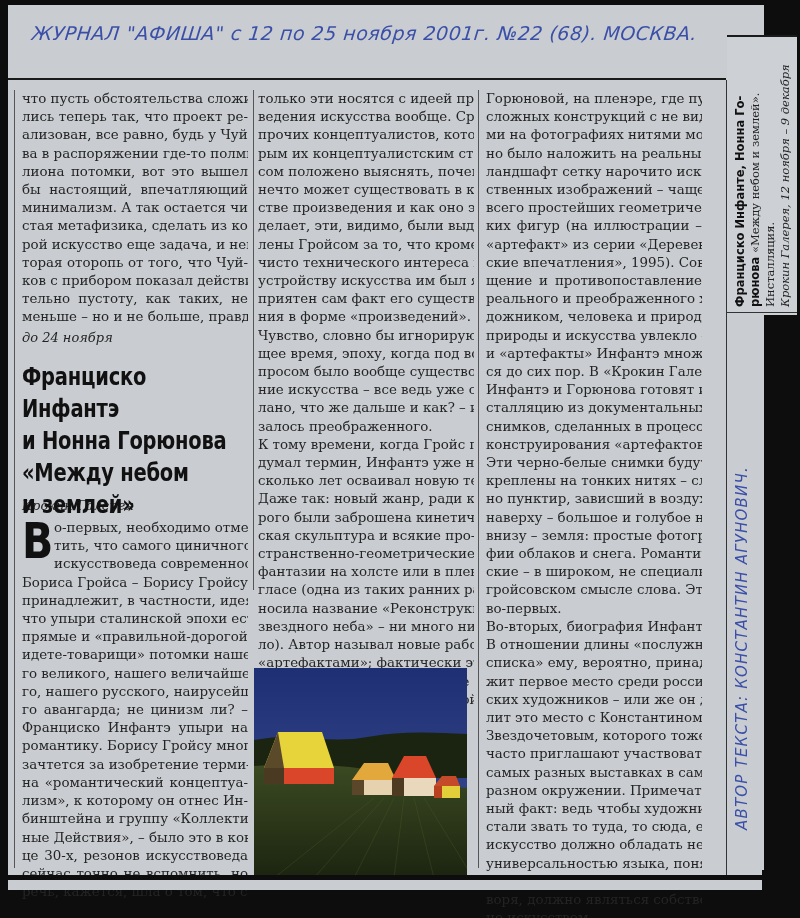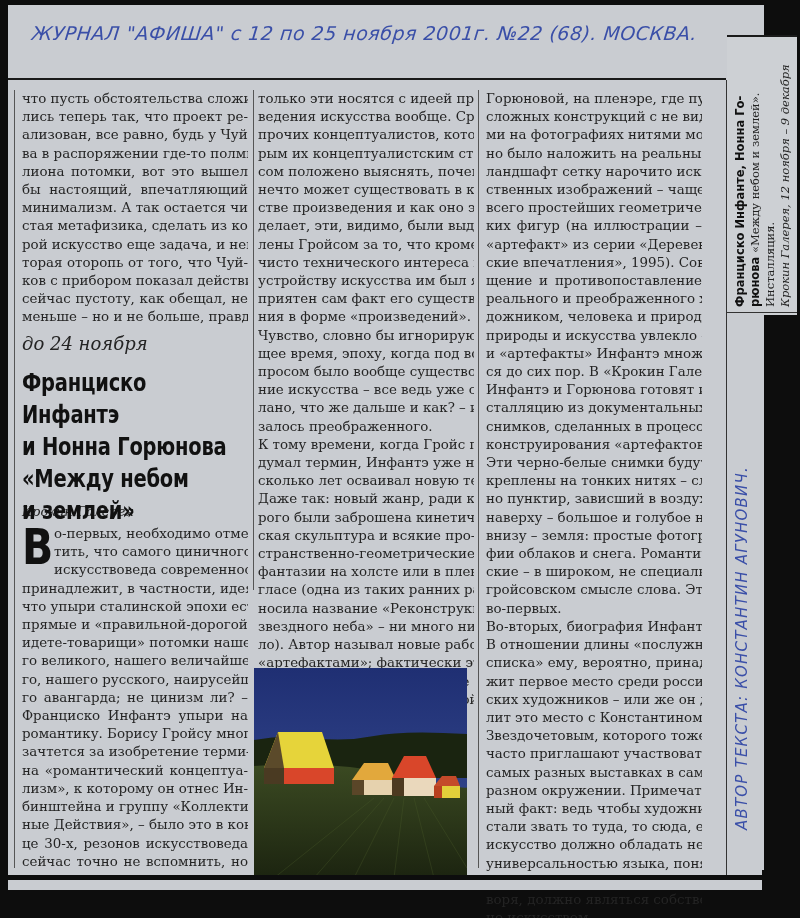--- a/index.html
+++ b/index.html
@@ -28,21 +28,21 @@
   .col {
     position:absolute; top:10px; font-size:13.4px; line-height:18.2px; color:#242424;
     text-align:justify;
   }
   .col1 { left:14px; width:226px; }
   .col2 { left:250px; width:216px; }
   .col3 { left:478px; width:216px; }
   .vsep { position:absolute; top:10px; width:1px; background:#555; }
   .col .line { display:block; white-space:nowrap; overflow:hidden; text-align:justify; text-align-last:justify; }
   .col .line.last { text-align-last:left; }
-  .dateline { font-style:italic; font-size:18px; margin-top:8px; display:block; }
+  .dateline { font-style:italic; font-size:13px; margin-top:2px; display:block; }
   .headline {
     font-family:"DejaVu Sans", sans-serif; font-weight:bold;
     font-size:25px; line-height:32px; color:#111;
     transform:scaleX(0.78); transform-origin:left top; width:290px;
     margin-top:14px; height:128px; letter-spacing:-0.3px;
   }
   .venue { font-style:italic; font-size:13px; margin:8px 0 4px; display:block; }
   .dropcap-wrap { position:relative; }
   .dropcap {
     float:left; font-family:"DejaVu Sans", sans-serif; font-weight:bold;
@@ -104,40 +104,41 @@
         <span class="line">лись теперь так, что проект ре-</span>
         <span class="line">ализован, все равно, будь у Чуйко-</span>
         <span class="line">ва в распоряжении где-то полмил-</span>
         <span class="line">лиона потомки, вот это вышел</span>
         <span class="line">бы настоящий, впечатляющий</span>
         <span class="line">минимализм. А так остается чи-</span>
         <span class="line">стая метафизика, сделать из кото-</span>
         <span class="line">рой искусство еще задача, и неко-</span>
         <span class="line">торая оторопь от того, что Чуй-</span>
         <span class="line">ков с прибором показал действи-</span>
-        <span class="line">сейчас пустоту, как обещал, не</span>
+        <span class="line">тельно пустоту, как таких, не</span>
         <span class="line last">меньше – но и не больше, правда.</span>
       </div>
     <span class="dateline">до 24 ноября</span>
 
     <div class="headline">
       <div>Франциско Инфантэ</div>
       <div>и Нонна Горюнова</div>
       <div>«Между небом</div>
       <div>и землей»</div>
     </div>
 
     <span class="venue">Крокин Галерея</span>
 
     <div class="dropcap-wrap">
       <span class="dropcap">В</span>
       <div id="c1body">
           <span class="line">о-первых, необходимо отме-</span>
           <span class="line">тить, что самого циничного</span>
           <span class="line">искусствоведа современности</span>
+          <span class="line">Бориса Гройса – Борису Гройсу</span>
           <span class="line">принадлежит, в частности, идея,</span>
           <span class="line">что упыри сталинской эпохи есть</span>
           <span class="line">прямые и «правильной-дорогой-</span>
           <span class="line">идете-товарищи» потомки наше-</span>
           <span class="line">го великого, нашего величайше-</span>
           <span class="line">го, нашего русского, наирусейше-</span>
           <span class="line">го авангарда; не цинизм ли? –</span>
           <span class="line">Франциско Инфантэ упыри на</span>
           <span class="line">романтику. Борису Гройсу много</span>
           <span class="line">зачтется за изобретение терми-</span>

